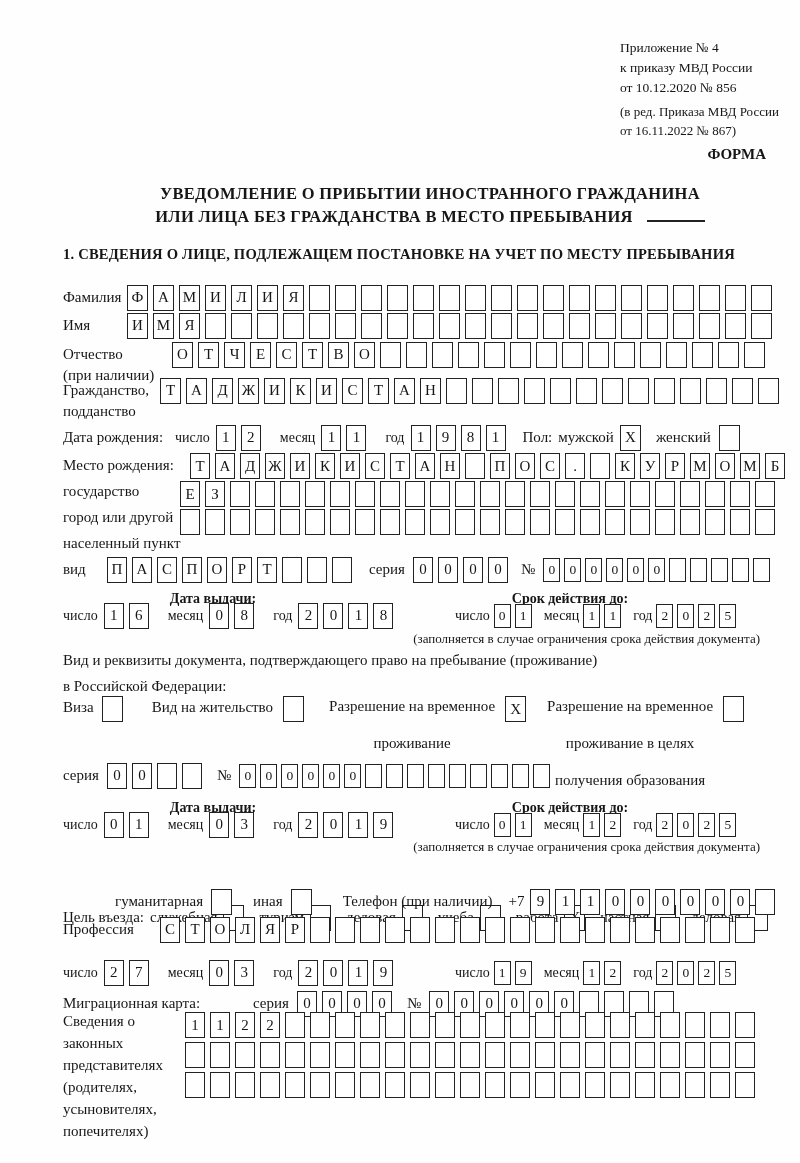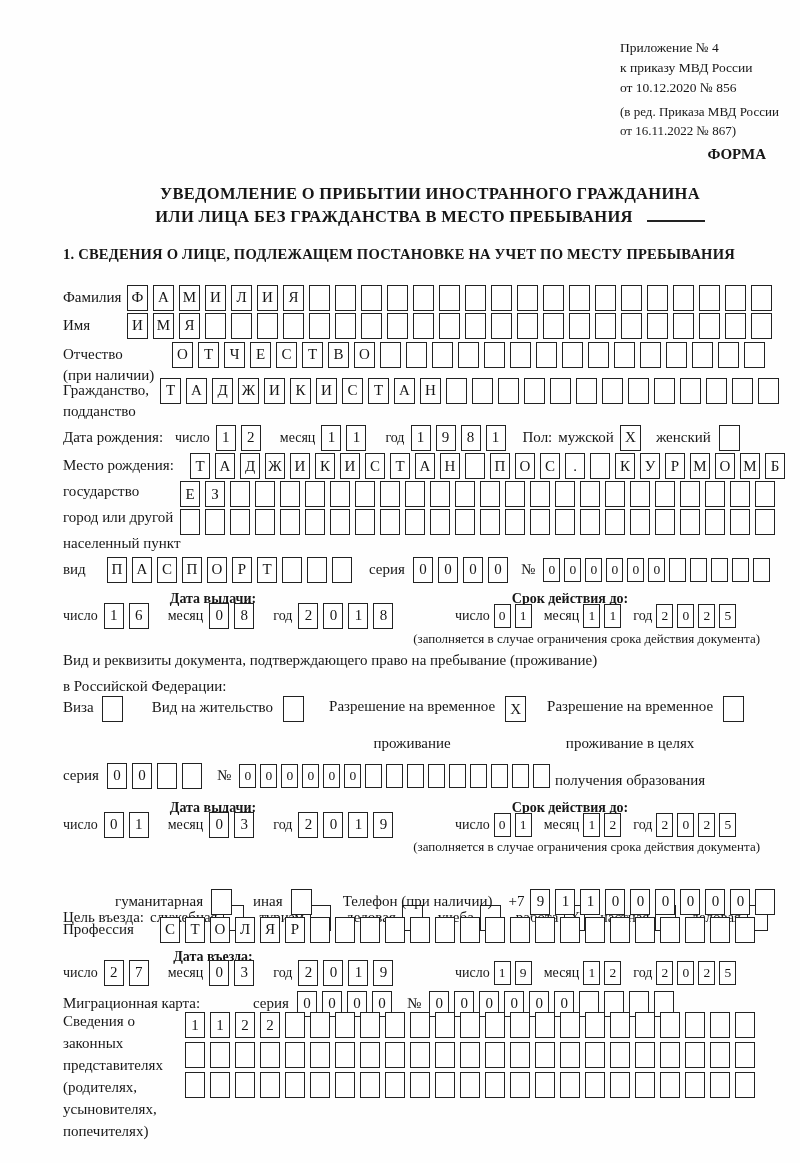--- a/index.html
+++ b/index.html
@@ -549,21 +549,20 @@
         <span class="cell"></span>
         <span class="cell"></span>
         <span class="cell"></span>
         <span class="cell"></span>
         <span class="cell"></span>
         <span class="cell"></span>
         <span class="cell"></span>
       </span>
   </div>
 
-  <div class="abs dhead hcenter" style="left:63px;top:949px;width:300px;">Дата въезда:</div>
 
   <div class="abs drow" style="left:63px;top:959px;">
     <span class="dl">число</span>
     <span class="cells md">
         <span class="cell">2</span>
         <span class="cell">7</span>
       </span>
     <span class="dl g">месяц</span>
     <span class="cells md">
         <span class="cell">0</span>

